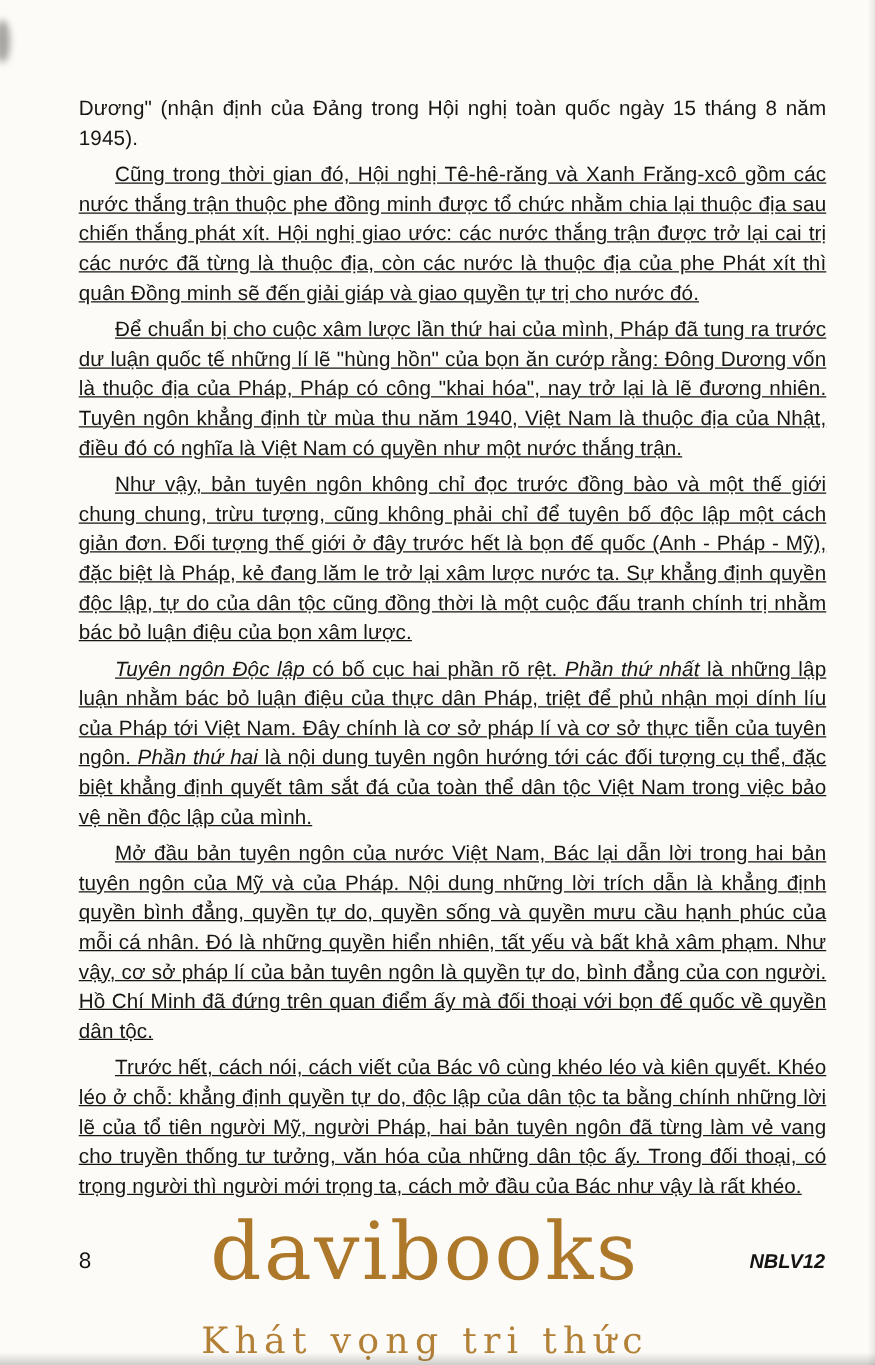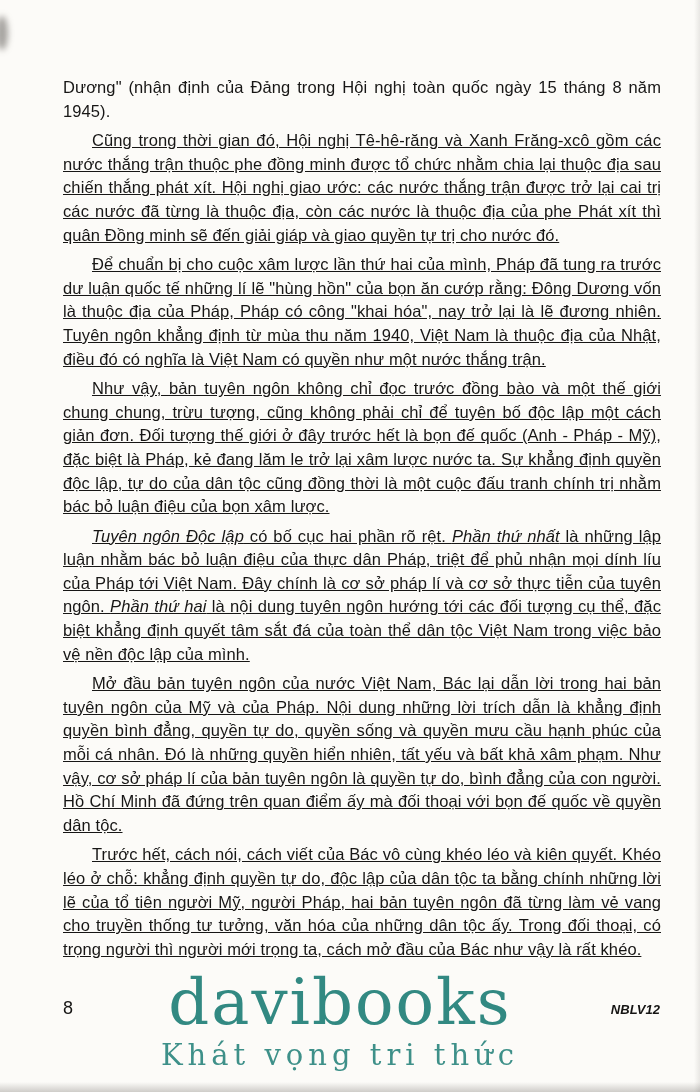--- a/index.html
+++ b/index.html
@@ -47,51 +47,51 @@
   .content p { margin: 0 0 6px 0; }
   .content p.indent { text-indent: 29px; text-decoration: underline; }
   .content .em { font-style: italic; }
 
   .watermark {
     position: absolute;
     left: 30px;
     width: 620px;
     top: 968px;
     text-align: center;
-    color: #0f766e;
+    color: #a16207;
     font-family: "DejaVu Serif", serif;
     pointer-events: none;
     user-select: none;
   }
   .wm-main {
     font-size: 64px;
     line-height: 68px;
     letter-spacing: 2px;
     opacity: 0.85;
   }
   .wm-sub {
     font-size: 29px;
     line-height: 34px;
     letter-spacing: 5px;
-    margin-top: 2px;
+    margin-top: 19px;
     opacity: 0.8;
   }
 
   .footer {
     position: absolute;
     left: 63px;
     right: 40px;
     top: 998px;
     display: flex;
     justify-content: space-between;
     align-items: baseline;
     color: #151413;
   }
   .page-number { font-size: 18px; }
-  .book-code { font-size: 13px; font-weight: bold; font-style: italic; }
+  .book-code { font-size: 16px; font-weight: bold; font-style: italic; }
 </style>
 </head>
 <body>
 
 <div class="page">
 
   <div class="smudge-topleft"></div>
 
   <div class="watermark">
     <div class="wm-main">davibooks</div>

